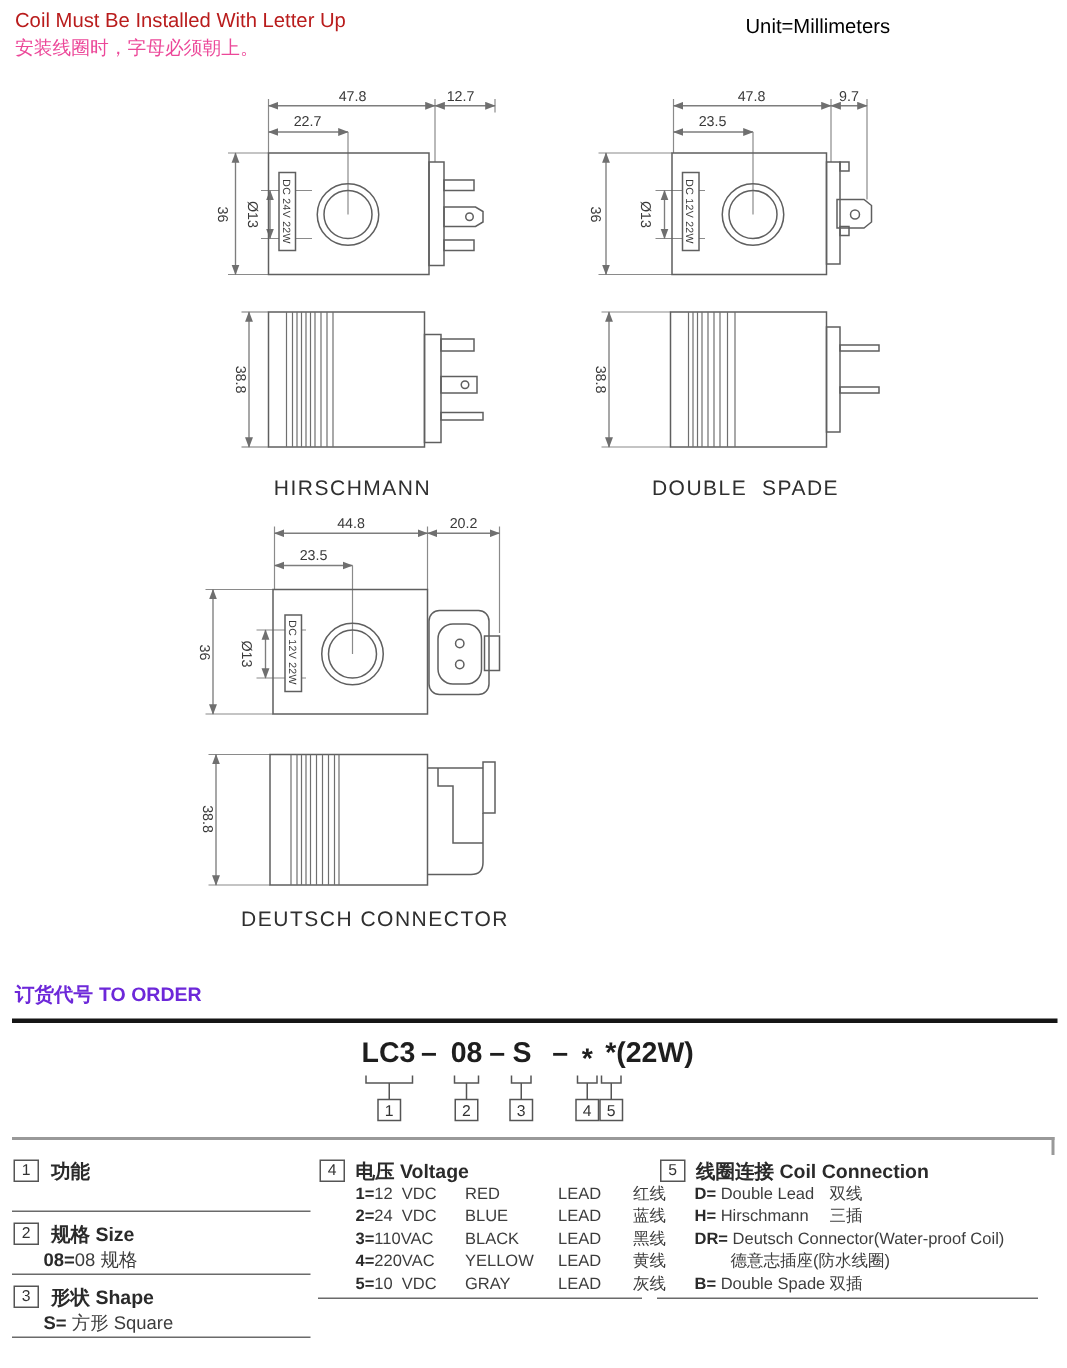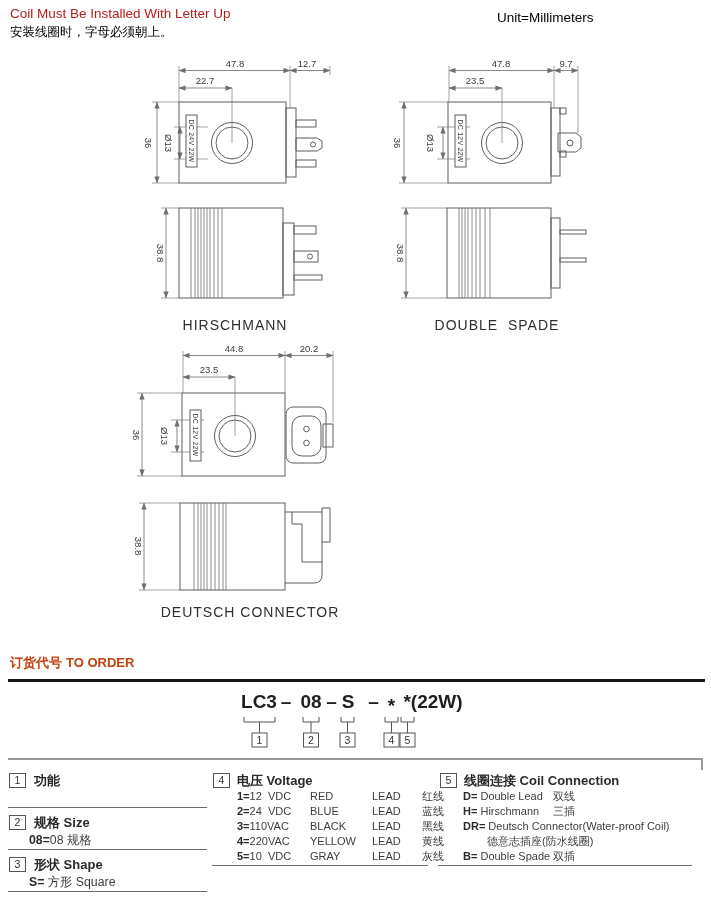--- a/index.html
+++ b/index.html
@@ -1,32 +1,32 @@
 <!DOCTYPE html>
 <html><head>
 <meta charset="utf-8">
 <style>
   html,body{margin:0;padding:0;background:#ffffff;}
   .page{position:relative;width:711px;height:912px;background:#fff;overflow:hidden;
         font-family:"Liberation Sans","DejaVu Sans",sans-serif;color:#3a3a3a;}
   .abs{position:absolute;}
   .note1{left:10px;top:6px;font-size:13.5px;color:#b91c1c;}
-  .note2{left:10px;top:24px;font-size:12.5px;color:#000000;}
+  .note2{left:10px;top:24px;font-size:12.5px;color:#ec4899;}
   .unit{left:497px;top:10px;font-size:13.5px;color:#000000;}
   .dtitle{font-size:14px;letter-spacing:1px;color:#2f2f2f;text-align:center;width:200px;white-space:pre;}
   svg{overflow:visible;}
   svg text{font-family:"Liberation Sans","DejaVu Sans",sans-serif;fill:#3a3a3a;}
   .dim{stroke:#7d7d7d;stroke-width:0.9;fill:none;}
   .ext{stroke:#8a8a8a;stroke-width:0.8;fill:none;}
   .shape{stroke:#5f5f5f;stroke-width:1;fill:none;}
   .shapew{stroke:#5f5f5f;stroke-width:1;fill:#fff;}
   .ridge{stroke:#6f6f6f;stroke-width:0.8;fill:none;}
   .dimtxt{font-size:9.5px;}
   .platetxt{font-size:7px;letter-spacing:0.2px;}
-  .order-heading{left:10px;top:654px;font-size:13px;color:#c2410c;}
+  .order-heading{left:10px;top:654px;font-size:13px;color:#6d28d9;}
   .order-heading .zh{font-weight:600;}
   .order-heading .en{font-weight:bold;margin-left:4px;}
   .thick-rule{left:8px;top:679px;width:697px;height:3px;background:#151515;}
   .codetxt{font-size:19px;font-weight:bold;fill:#1e1e1e;}
   .brk{stroke:#555;stroke-width:1;fill:none;}
   .numbox{stroke:#555;stroke-width:1;fill:#fff;}
   .numtxt{font-size:10.5px;fill:#333;}
   .gray-rule{left:8px;top:758px;width:695px;height:2px;background:#999;}
   .gray-tick{left:701px;top:758px;width:2px;height:12px;background:#999;}
   .lgbox{width:15px;height:13px;border:1px solid #555;font-size:10.5px;line-height:13px;

